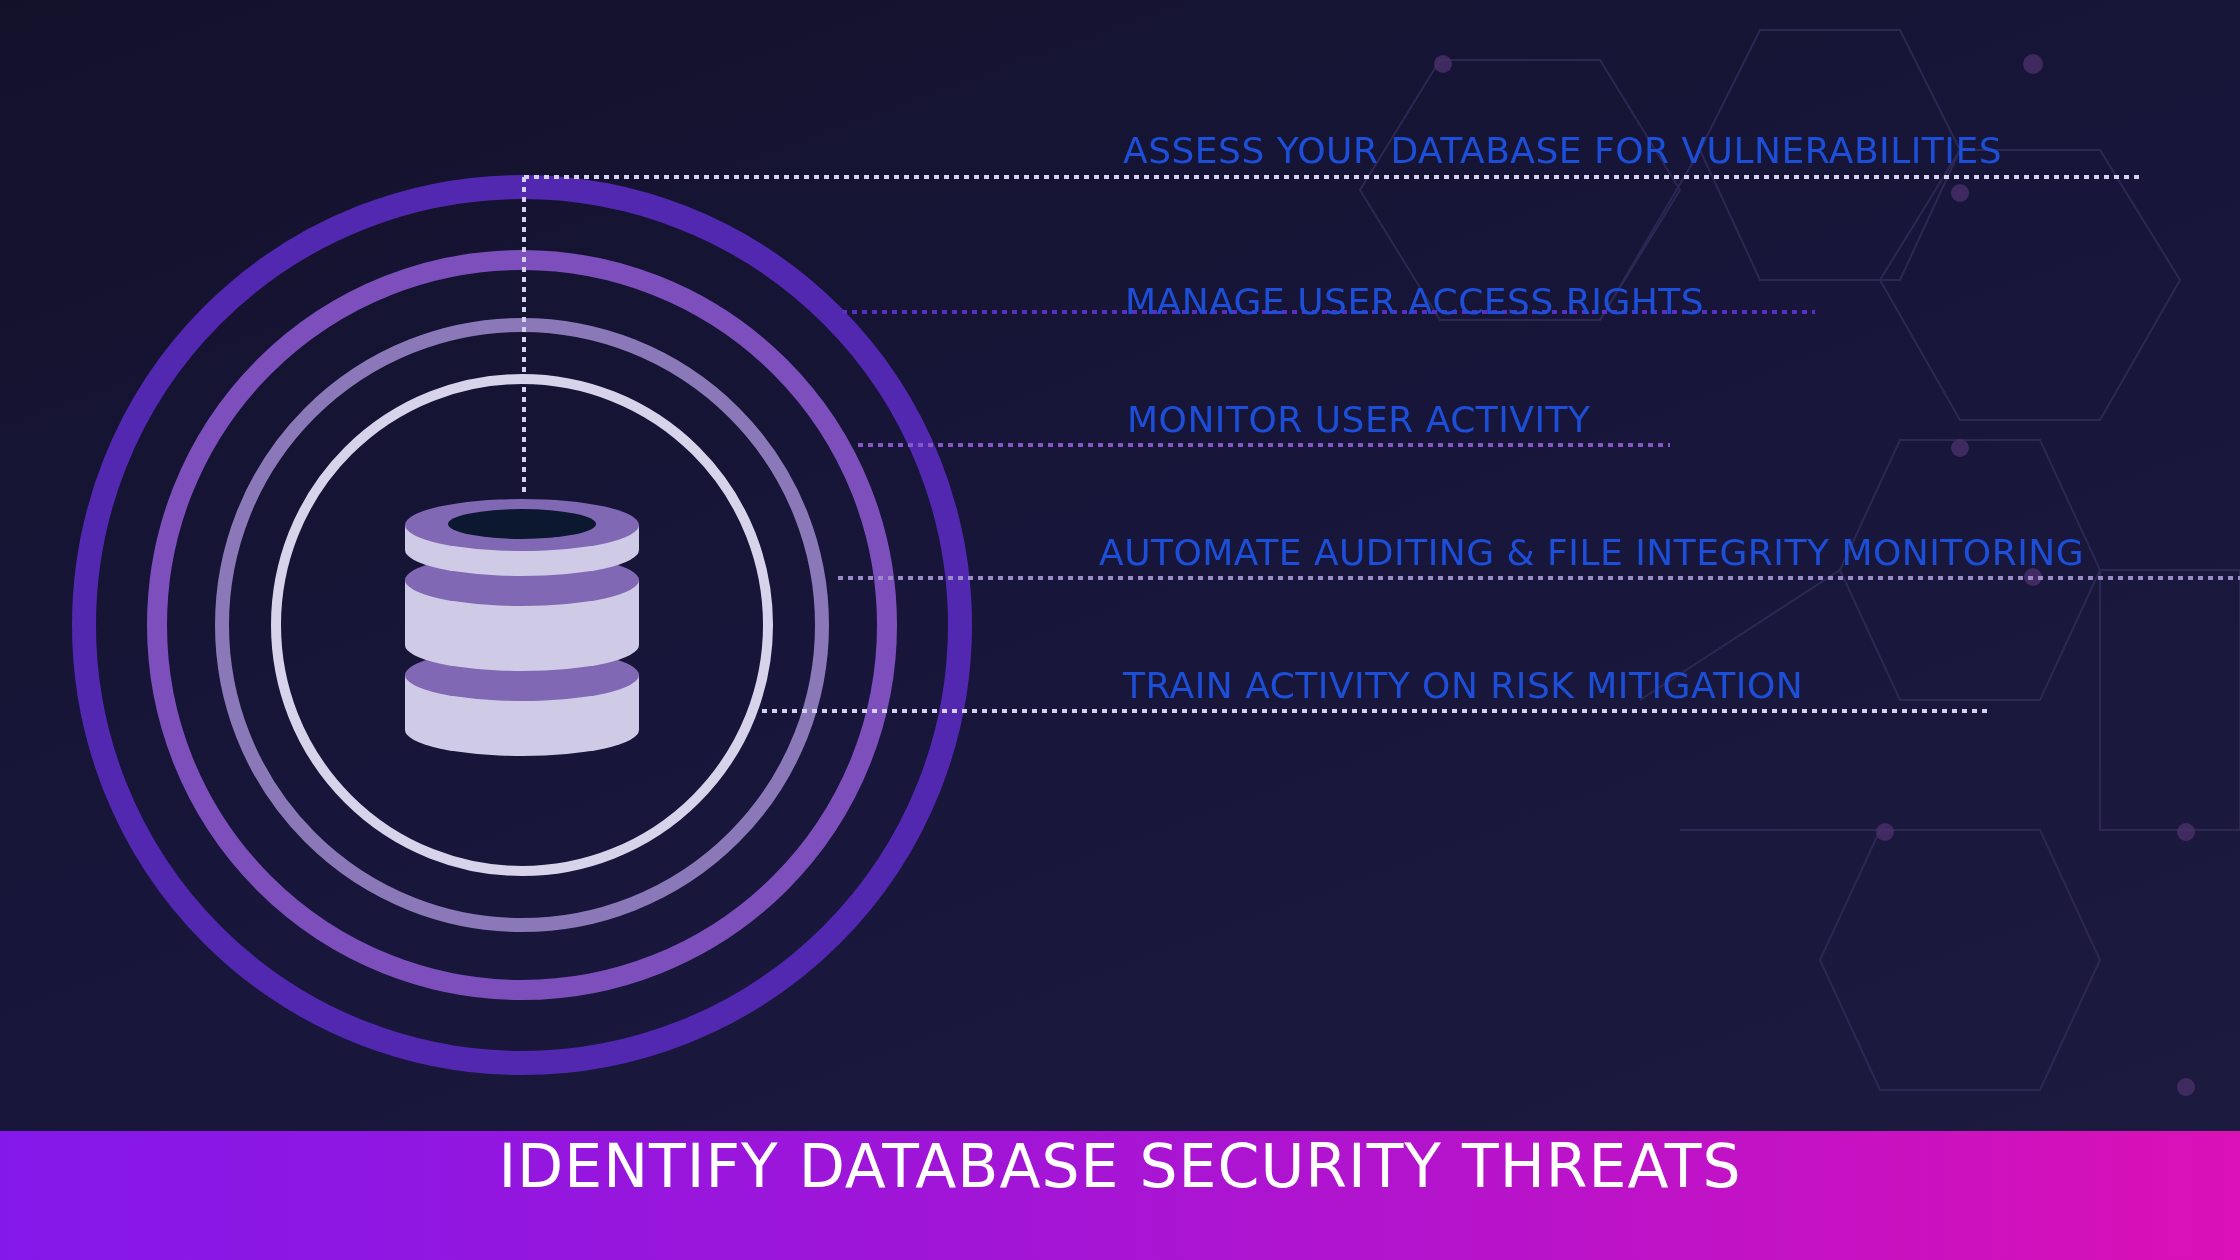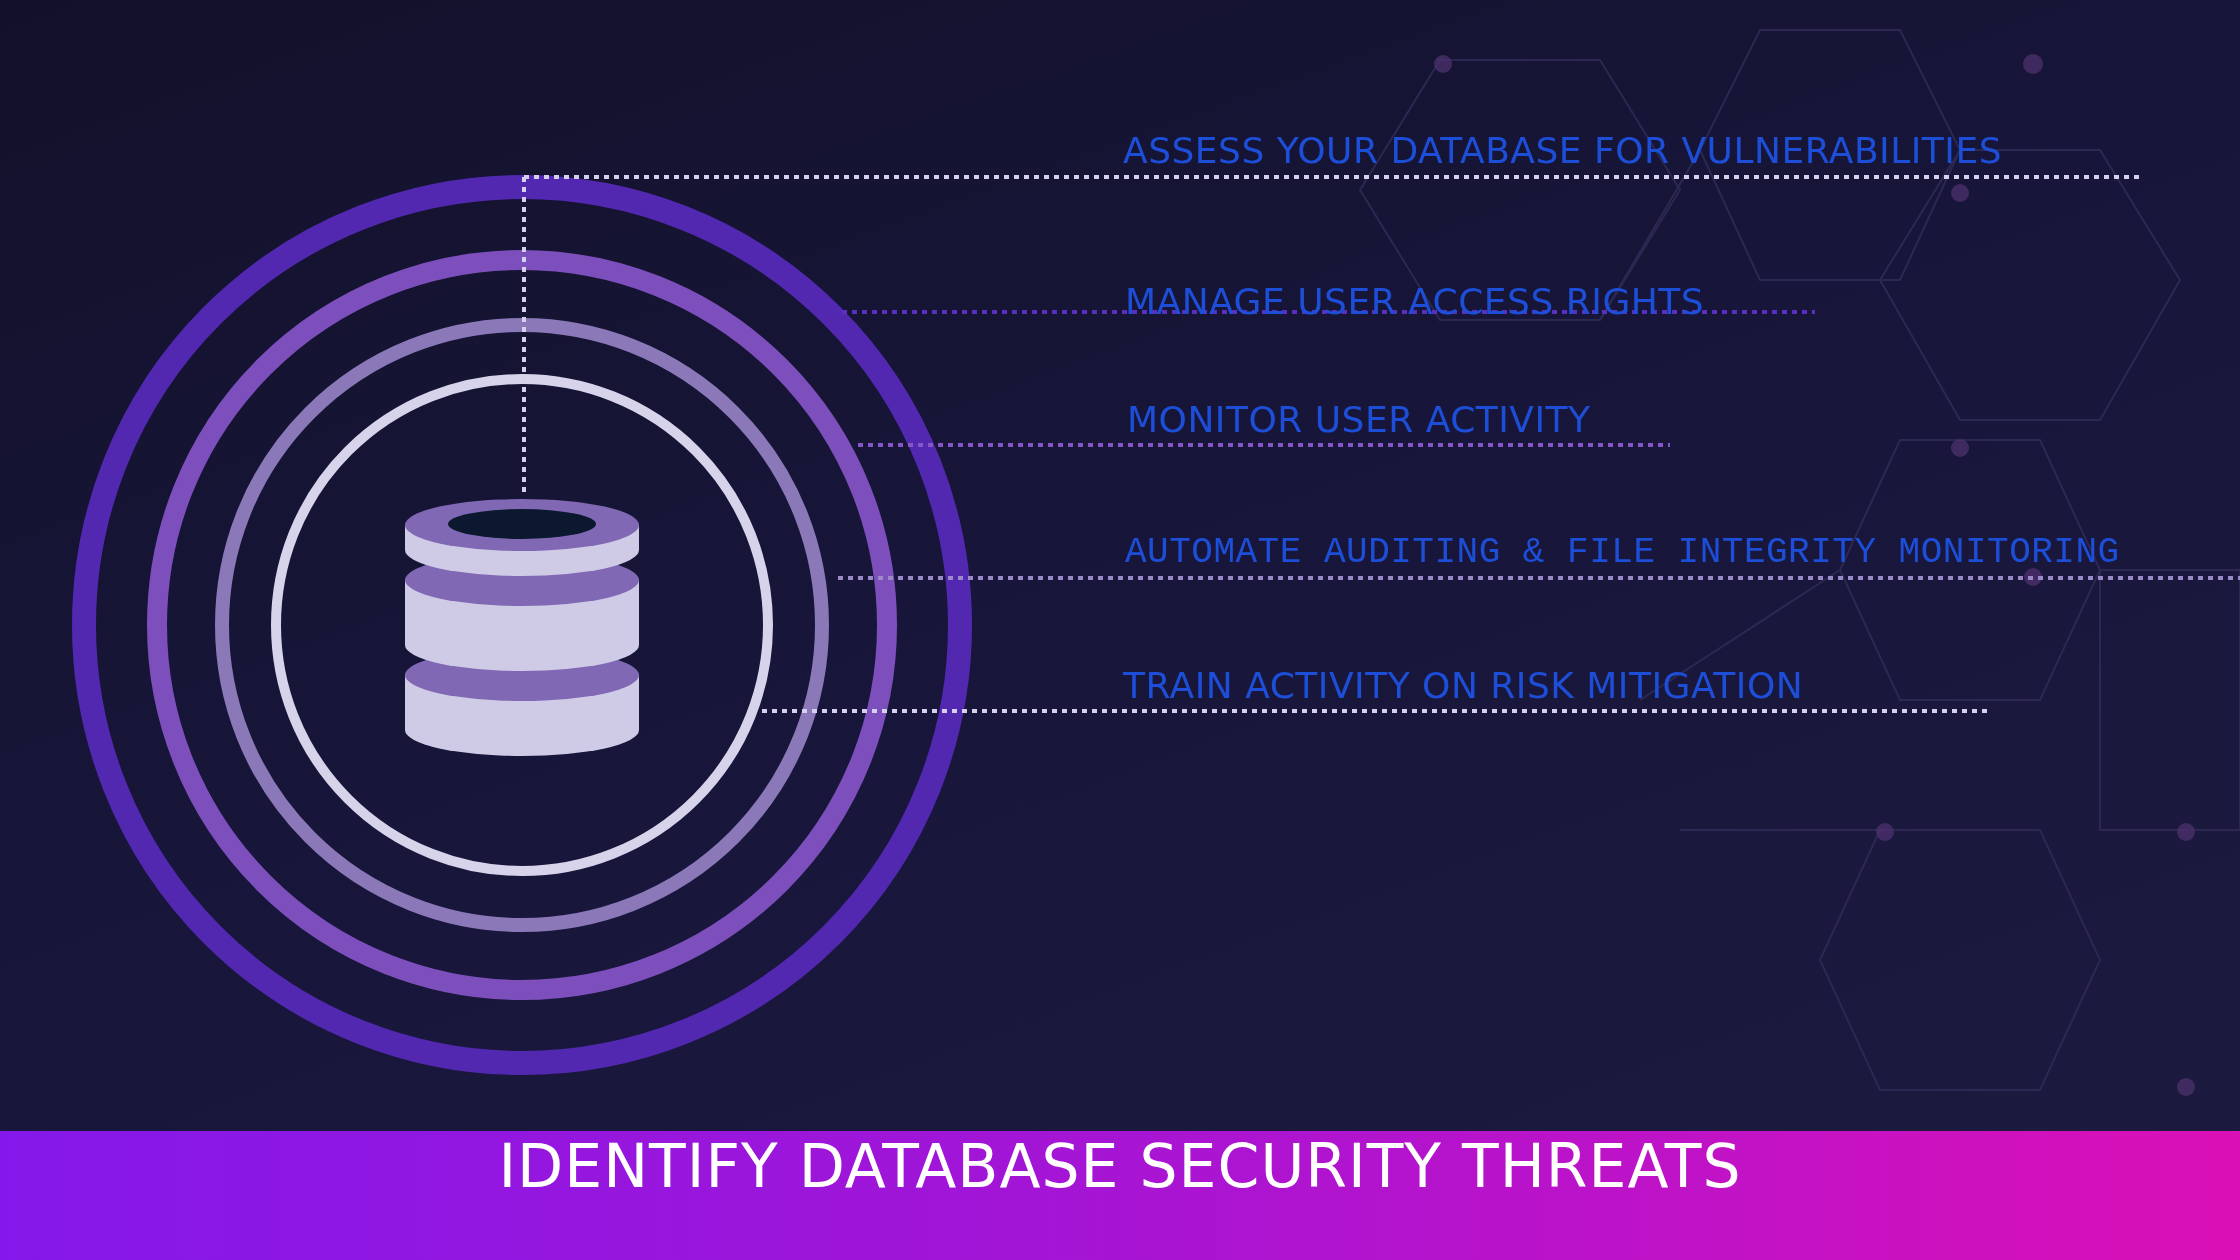--- a/index.html
+++ b/index.html
@@ -75,18 +75,18 @@
 
     <path d="M405 525 L405 550 A117 26 0 0 0 639 550 L639 525 Z" fill="#cfcae6"></path>
     <ellipse cx="522" cy="525" rx="117" ry="26" fill="#8068b4"></ellipse>
     <ellipse cx="522" cy="524" rx="74" ry="15" fill="#0c1830"></ellipse>
   </g>
 </svg>
 
 <div class="item-label" style="left:1123px; top:133px;">ASSESS YOUR DATABASE FOR VULNERABILITIES</div>
 <div class="item-label" style="left:1125px; top:256px;margin-top:28px;">MANAGE USER ACCESS RIGHTS</div>
 <div class="item-label" style="left:1127px; top:402px;">MONITOR USER ACTIVITY</div>
-<div class="item-label" style="left:1125px; top:535px;font-family:Liberation Mono, monospace;">AUTOMATE AUDITING &amp; FILE INTEGRITY MONITORING</div>
+<div class="item-label" style="left:1099px; top:535px;">AUTOMATE AUDITING &amp; FILE INTEGRITY MONITORING</div>
 <div class="item-label" style="left:1123px; top:668px;">TRAIN ACTIVITY ON RISK MITIGATION</div>
 
 <div class="footer">
   <div class="footer-title">IDENTIFY DATABASE SECURITY THREATS</div>
 </div>
 
 </body></html>

